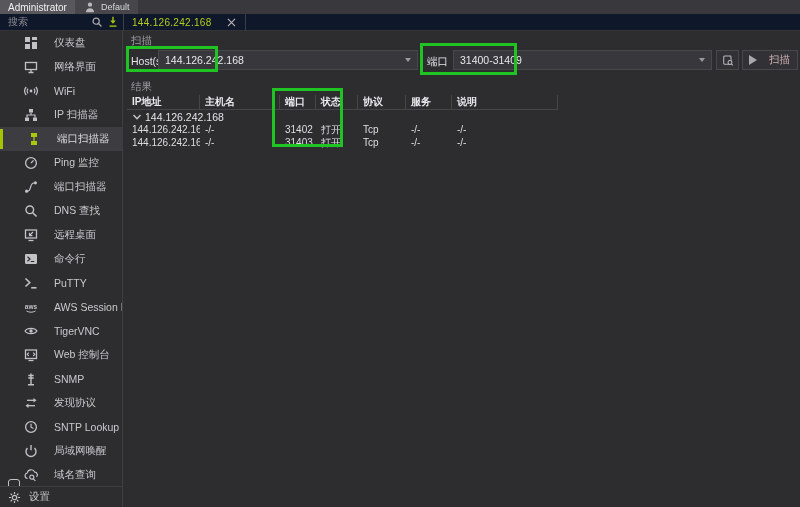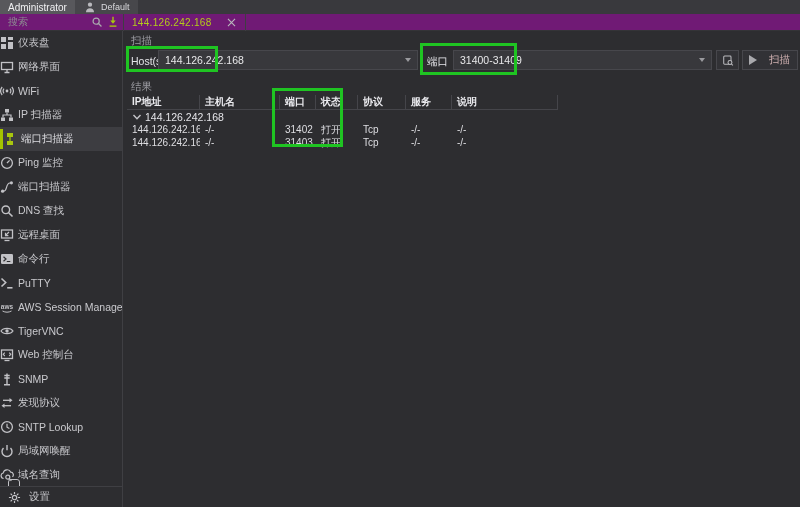--- a/index.html
+++ b/index.html
@@ -8,37 +8,37 @@
   .stage { position:relative; width:800px; height:507px; background:#2d2d30; overflow:hidden; color:#cfcfd3; }
 
   
   .titlebar { position:absolute; left:0; top:0; width:800px; height:14px; background:#39393d; display:flex; align-items:center; }
   .admin-chip { height:14px; background:#58585c; color:#f0f0f2; font-size:10px; display:flex; align-items:center; padding:0 8px; }
   .app-title { color:#98989d; font-size:9px; margin-left:8px; flex:1; }
   .profile-chip { height:26px; background:#47474b; display:flex; align-items:center; gap:5px; padding:0 9px; color:#d9d9dd; font-size:9px; }
   .profile-chip svg { width:10px; height:10px; color:#b9b9bd; }
 
   
-  .tabbar { position:absolute; left:0; top:14px; width:800px; height:17px; background:#701a75; border-bottom:1px solid #343437; display:flex; align-items:center; }
+  .tabbar { position:absolute; left:0; top:14px; width:800px; height:17px; background:#0f172a; border-bottom:1px solid #343437; display:flex; align-items:center; }
   .search-zone { width:123px; height:100%; display:flex; align-items:center; padding:0 4px 0 8px; }
   .search-ph { color:#8d8d92; font-size:10px; flex:1; }
   .mini-icon { width:12px; height:12px; display:inline-flex; }
   .mini-icon svg { width:12px; height:12px; }
   .icon-gray { color:#a9a9ad; }
   .icon-lime { color:#a9c70e; }
   .vdiv { width:1px; height:17px; background:#3e3e42; }
   .tab { height:100%; display:flex; align-items:center; padding:0 8px; gap:14px; }
   .tab-label { color:#b4cc1a; font-size:10px; letter-spacing:.3px; }
   .tab-close { color:#b9b9bd; width:11px; height:11px; display:inline-flex; cursor:pointer; }
   .tab-close svg { width:11px; height:11px; }
 
   
   .sidebar { position:absolute; left:0; top:31px; width:123px; height:476px; background:#2d2d30; border-right:1px solid #3f3f43; }
   .side-list { position:absolute; left:0; top:0; width:100%; height:455px; overflow:hidden; }
-  .side-item { position:relative; height:24px; display:flex; align-items:center; padding-left:0; gap:4px; cursor:pointer; }
+  .side-item { position:relative; height:24px; display:flex; align-items:center; padding-left:24px; gap:16px; cursor:pointer; }
   .side-item .ic { width:14px; height:14px; flex:0 0 14px; color:#c2c2c6; display:inline-flex; }
   .side-item .ic svg { width:14px; height:14px; }
   .side-item .lbl { font-size:10.5px; color:#c9c9cd; white-space:nowrap; }
   .side-item.selected { background:#3d3d41; }
   .side-item.selected::before { content:""; position:absolute; left:0; top:2px; bottom:2px; width:3px; background:#a4c400; }
   .side-item.selected .ic { color:#a9c70e; margin-left:3px; }
   .side-item.selected .lbl { color:#dcdce0; }
   .clipped-item { position:absolute; left:8px; top:448px; width:12px; height:12px; border:1.3px solid #c2c2c6; border-radius:3px; }
   .settings-row { position:absolute; left:0; bottom:0; width:100%; height:21px; border-top:1px solid #3f3f43; display:flex; align-items:center; padding-left:8px; gap:8px; background:#2d2d30; cursor:pointer; }
   .settings-row .ic { width:13px; height:13px; color:#c2c2c6; display:inline-flex; }

